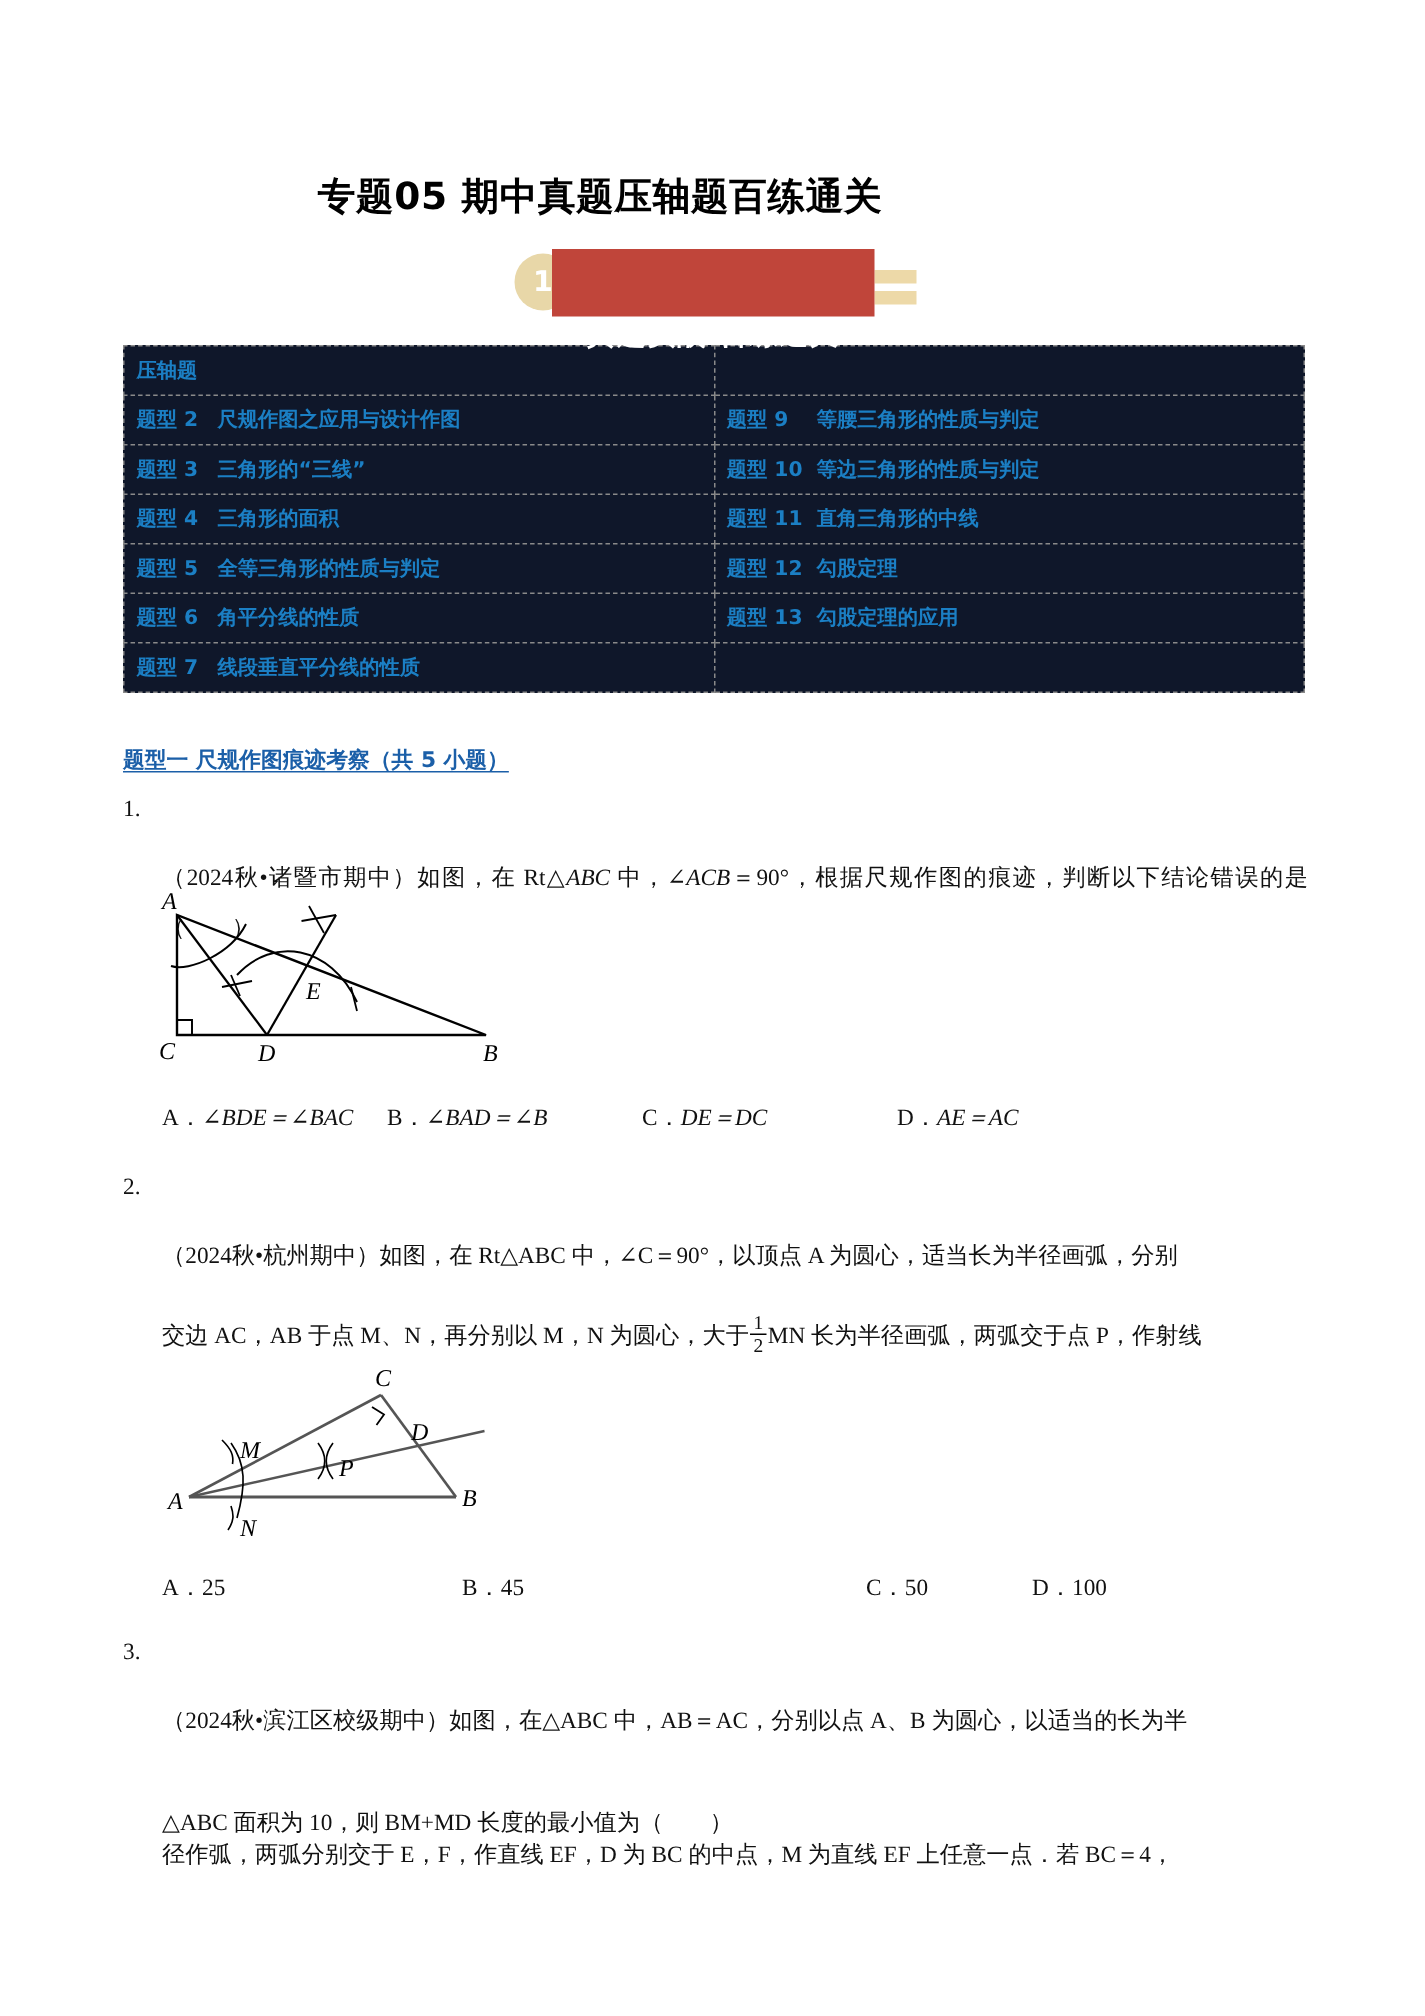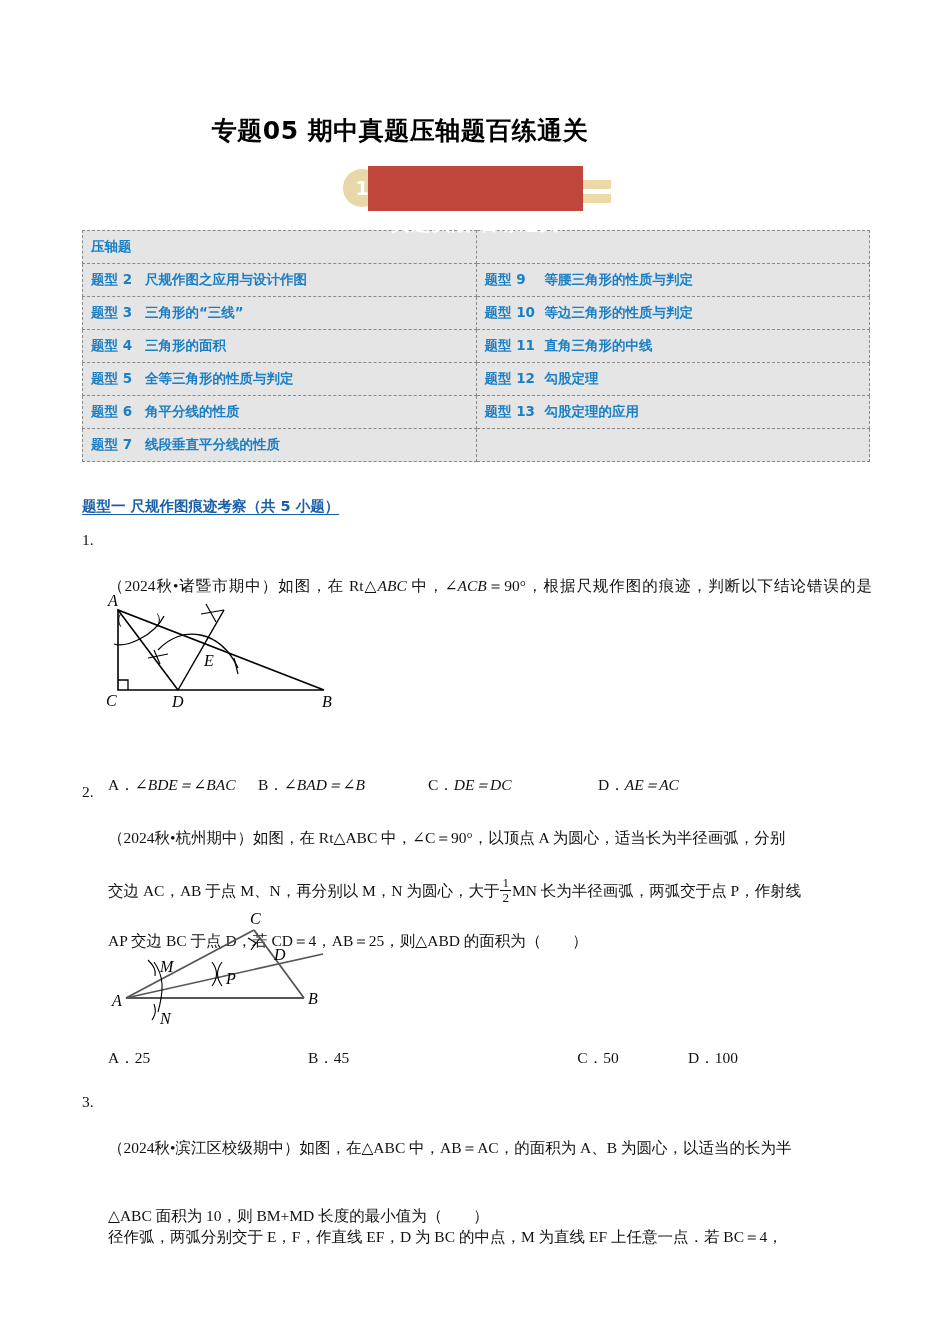--- a/index.html
+++ b/index.html
@@ -92,21 +92,21 @@
   .banner-bar.b1 { top: 14px; }
   .banner-bar.b2 { top: 28px; }
 
   
   .index-table {
     position: absolute;
     left: 82px;
     top: 230px;
     width: 788px;
     border-collapse: collapse;
-    background: #e5e5e5;
+    background: #0f172a;
     table-layout: fixed;
   }
   .index-table td {
     border: 1px dashed #8a8a8a;
     color: #1b7fc4;
     font-family: "DejaVu Sans", "Liberation Sans", sans-serif;
     font-weight: bold;
     font-size: 13.5px;
     padding: 5px 6px 5px 8px;
     height: 22px;
@@ -266,35 +266,32 @@
 
       <text x="12" y="14">A</text>
       <text x="10" y="114">C</text>
       <text x="76" y="115">D</text>
       <text x="226" y="115">B</text>
       <text x="108" y="74">E</text>
     </svg>
   </div>
 
   <div class="choices" style="top:735px;">
-    <span class="ch" style="width:150px;"><span>A．</span><span class="it">∠BDE＝∠BAC</span></span><span class="ch" style="width:170px;margin-top:40px;"><span>B．</span><span class="it">∠BAD＝∠B</span></span><span class="ch" style="width:170px;"><span>C．</span><span class="it">DE＝DC</span></span><span class="ch"><span>D．</span><span class="it">AE＝AC</span></span>
+    <span class="ch" style="width:150px;"><span>A．</span><span class="it">∠BDE＝∠BAC</span></span><span class="ch" style="width:170px;"><span>B．</span><span class="it">∠BAD＝∠B</span></span><span class="ch" style="width:170px;"><span>C．</span><span class="it">DE＝DC</span></span><span class="ch"><span>D．</span><span class="it">AE＝AC</span></span>
   </div>
 
   <div class="prob" style="top:775px;">
     <span class="pnum">2.</span>
     <div class="pbody"><span>（2024秋•杭州期中）</span><span>如图，在 Rt△ABC 中，∠C＝90°，以顶点 A 为圆心，适当长为半径画弧，分别</span></div>
   </div>
 
   <div class="prob" style="top:828px;">
     <div class="pbody"><span>交边 AC，AB 于点 M、N，再分别以 M，N 为圆心，大于</span><span class="frac"><span class="num">1</span><span class="den">2</span></span><span>MN 长为半径画弧，两弧交于点 P，作射线</span></div>
   </div>
 
-  <div class="prob" style="top:878px;">
-    <div class="pbody">AP 交边 BC 于点 D，若 CD＝4，AB＝25，则△ABD 的面积为（　　）</div>
-  </div>
 
   <div class="fig" style="left:108px; top:912px;">
     <svg width="250" height="115" viewBox="0 0 250 115">
 
       <line x1="18" y1="86" x2="196" y2="86" stroke="#555" stroke-width="2"></line>
 
       <line x1="18" y1="86" x2="146" y2="18" stroke="#555" stroke-width="1.8"></line>
 
       <line x1="146" y1="18" x2="196" y2="86" stroke="#555" stroke-width="1.8"></line>
 
@@ -320,21 +317,21 @@
       <text x="118" y="72">P</text>
     </svg>
   </div>
 
   <div class="choices" style="top:1048px;">
     <span class="ch" style="width:200px;"><span>A．</span><span>25</span></span><span class="ch" style="width:200px;"><span>B．</span><span>45</span></span><span class="ch" style="width:180px;text-align:center;"><span>C．</span><span>50</span></span><span class="ch"><span>D．</span><span>100</span></span>
   </div>
 
   <div class="prob" style="top:1085px;">
     <span class="pnum">3.</span>
-    <div class="pbody"><span>（2024秋•滨江区校级期中）</span><span>如图，在△ABC 中，AB＝AC，的面积为 A、B 为圆心，以适当的长为半</span></div>
+    <div class="pbody"><span>（2024秋•滨江区校级期中）</span><span>如图，在△ABC 中，AB＝AC，分别以点 A、B 为圆心，以适当的长为半</span></div>
   </div>
   <div class="prob" style="top:1174px;">
     <div class="pbody">径作弧，两弧分别交于 E，F，作直线 EF，D 为 BC 的中点，M 为直线 EF 上任意一点．若 BC＝4，</div>
   </div>
   <div class="prob" style="top:1153px;">
     <div class="pbody">△ABC 面积为 10，则 BM+MD 长度的最小值为（　　）</div>
   </div>
 
 </div>
 

